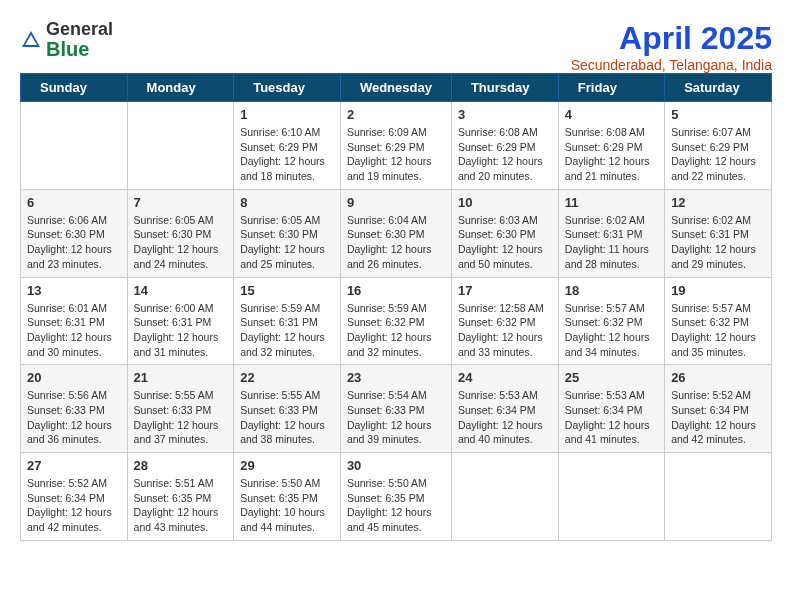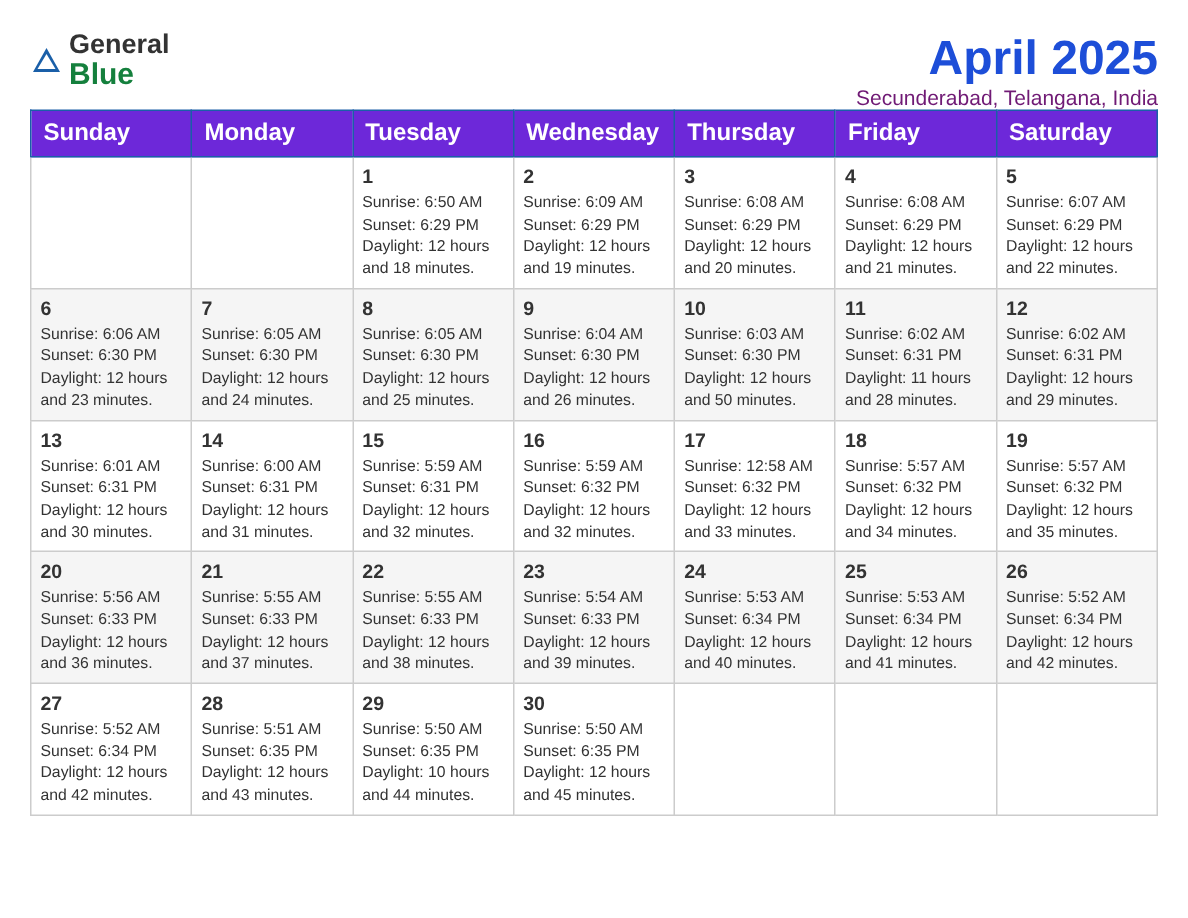--- a/index.html
+++ b/index.html
@@ -39,33 +39,33 @@
     .title-area {
       text-align: right;
     }
     .month-year {
       font-size: 32px;
       font-weight: bold;
       color: #1d4ed8;
     }
     .location {
       font-size: 14px;
-      color: #701a75;
+      color: #c2410c;
     }
     .calendar {
       width: 100%;
       border-collapse: collapse;
       border: 1px solid #ccc;
     }
     .calendar th {
-      background-color: #6d28d9;
+      background-color: #0c4a6e;
       color: #fff;
       text-align: left;
-      padding: 6px 8px;
-      font-size: 16px;
+      padding: 6px 19px;
+      font-size: 13px;
       border: 1px solid #1a5fa8;
     }
     .calendar td {
       vertical-align: top;
       border: 1px solid #ccc;
       padding: 5px 6px;
       width: calc(100% / 7);
       min-height: 80px;
       font-size: 11px;
       color: #333;
@@ -126,21 +126,21 @@
         <th>Friday</th>
         <th>Saturday</th>
       </tr>
   </thead>
   <tbody id="calendar-body">
   <tr>
         <td class="empty-cell"></td>
         <td class="empty-cell"></td>
         <td>
           <span class="day-number">1</span>
-          <div class="day-info"><span>Sunrise: 6:50 AM</span><br><span>Sunset: 6:29 PM</span><br><span>Daylight: 12 hours and 18 minutes.</span></div>
+          <div class="day-info"><span>Sunrise: 6:10 AM</span><br><span>Sunset: 6:29 PM</span><br><span>Daylight: 12 hours and 18 minutes.</span></div>
         </td>
         <td>
           <span class="day-number">2</span>
           <div class="day-info"><span>Sunrise: 6:09 AM</span><br><span>Sunset: 6:29 PM</span><br><span>Daylight: 12 hours and 19 minutes.</span></div>
         </td>
         <td>
           <span class="day-number">3</span>
           <div class="day-info"><span>Sunrise: 6:08 AM</span><br><span>Sunset: 6:29 PM</span><br><span>Daylight: 12 hours and 20 minutes.</span></div>
         </td>
         <td>

